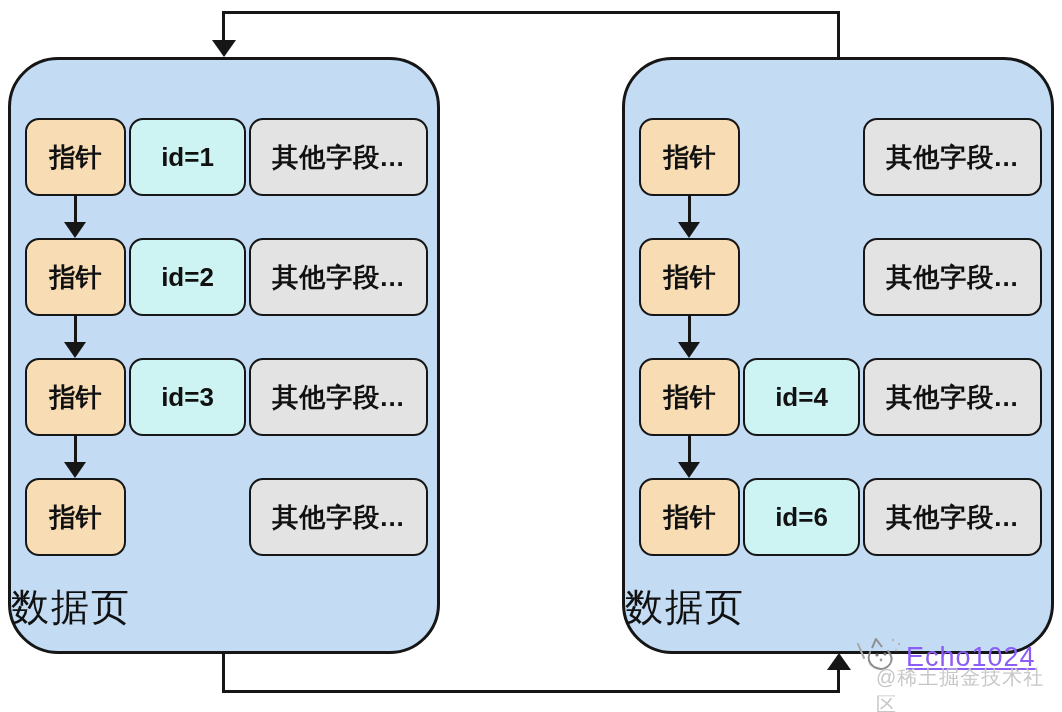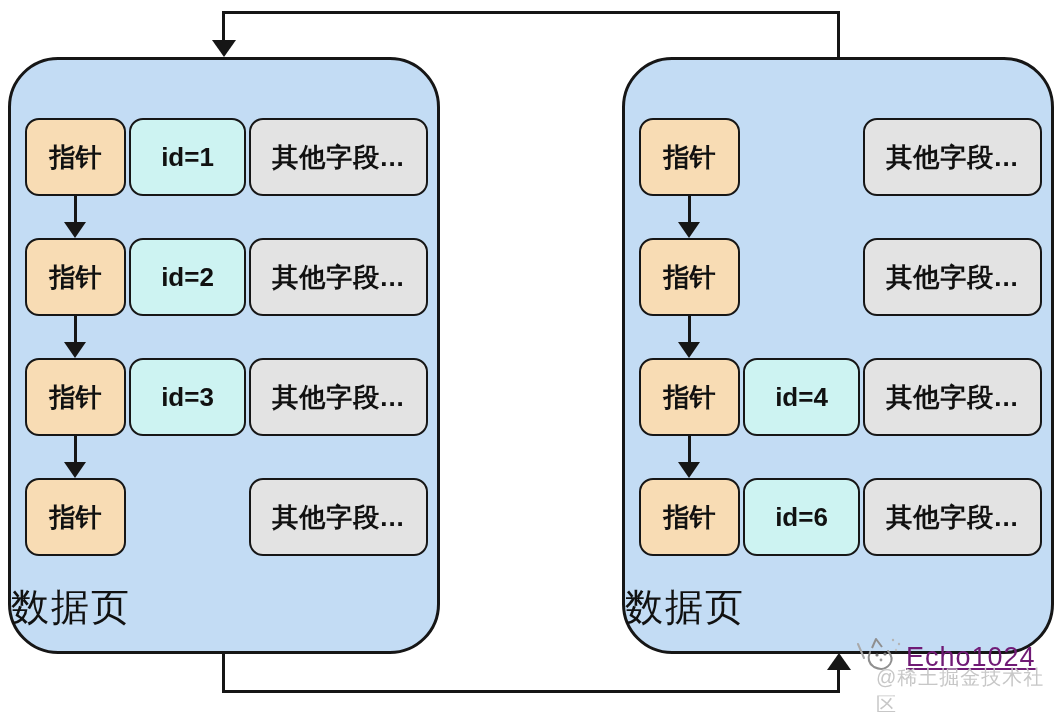--- a/index.html
+++ b/index.html
@@ -81,21 +81,21 @@
   .head-up{
     position:absolute;left:827px;top:653px;width:0;height:0;
     border-left:12px solid transparent;
     border-right:12px solid transparent;
     border-bottom:17px solid #161616;
   }
   
   .wm-doodle{position:absolute;left:852px;top:634px;}
   .wm-name{
     position:absolute;left:906px;top:642px;
-    font-size:27px;color:#701a75;
+    font-size:27px;color:#8b5cf6;
     text-decoration:underline;
     letter-spacing:1px;
   }
   .wm-community{
     position:absolute;left:876px;top:664px;
     font-size:20px;color:#c7c7c7;
     letter-spacing:1px;
   }
 </style>
 </head>

